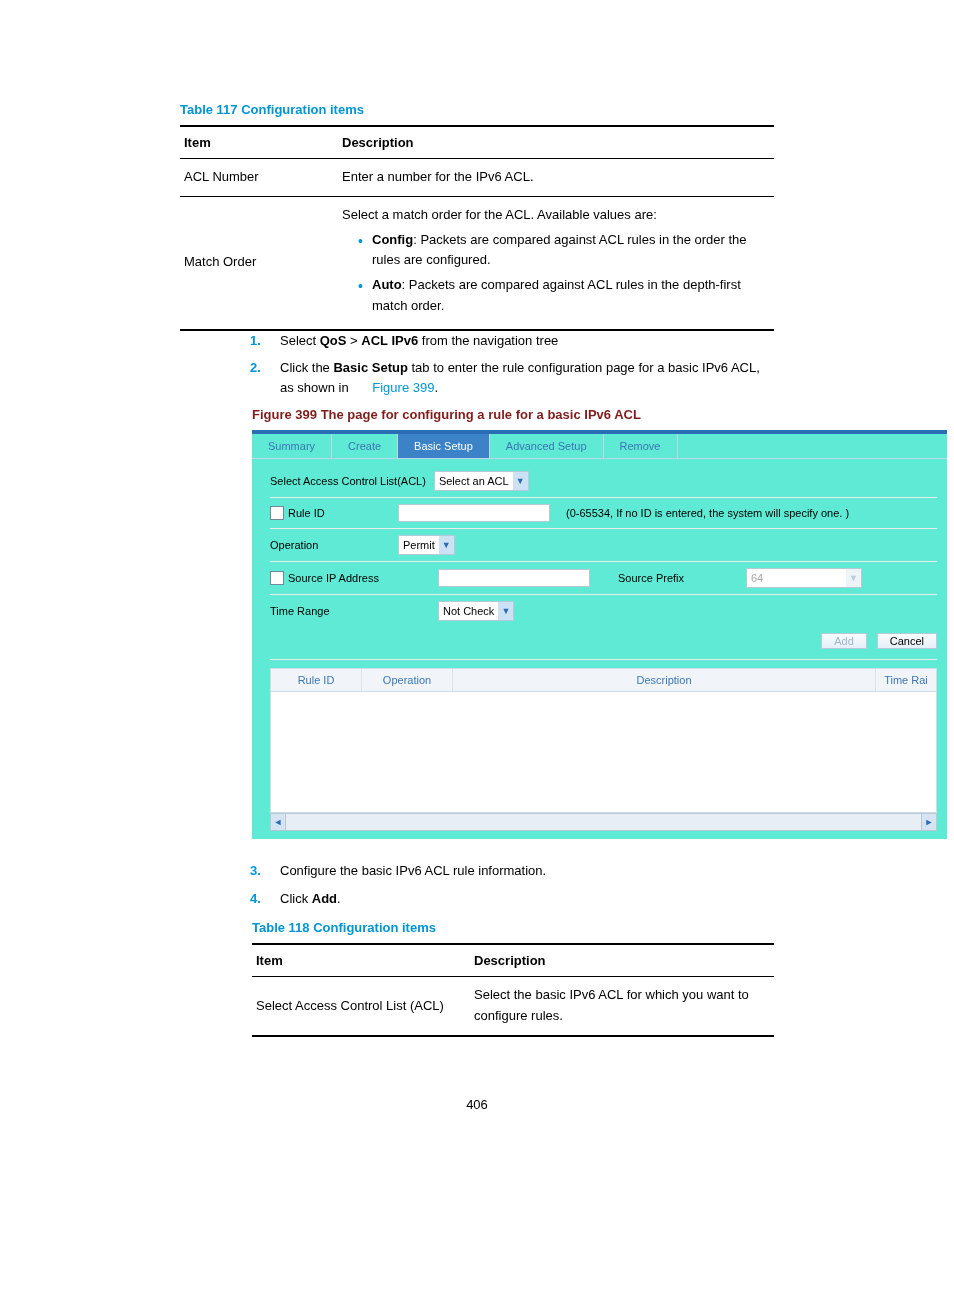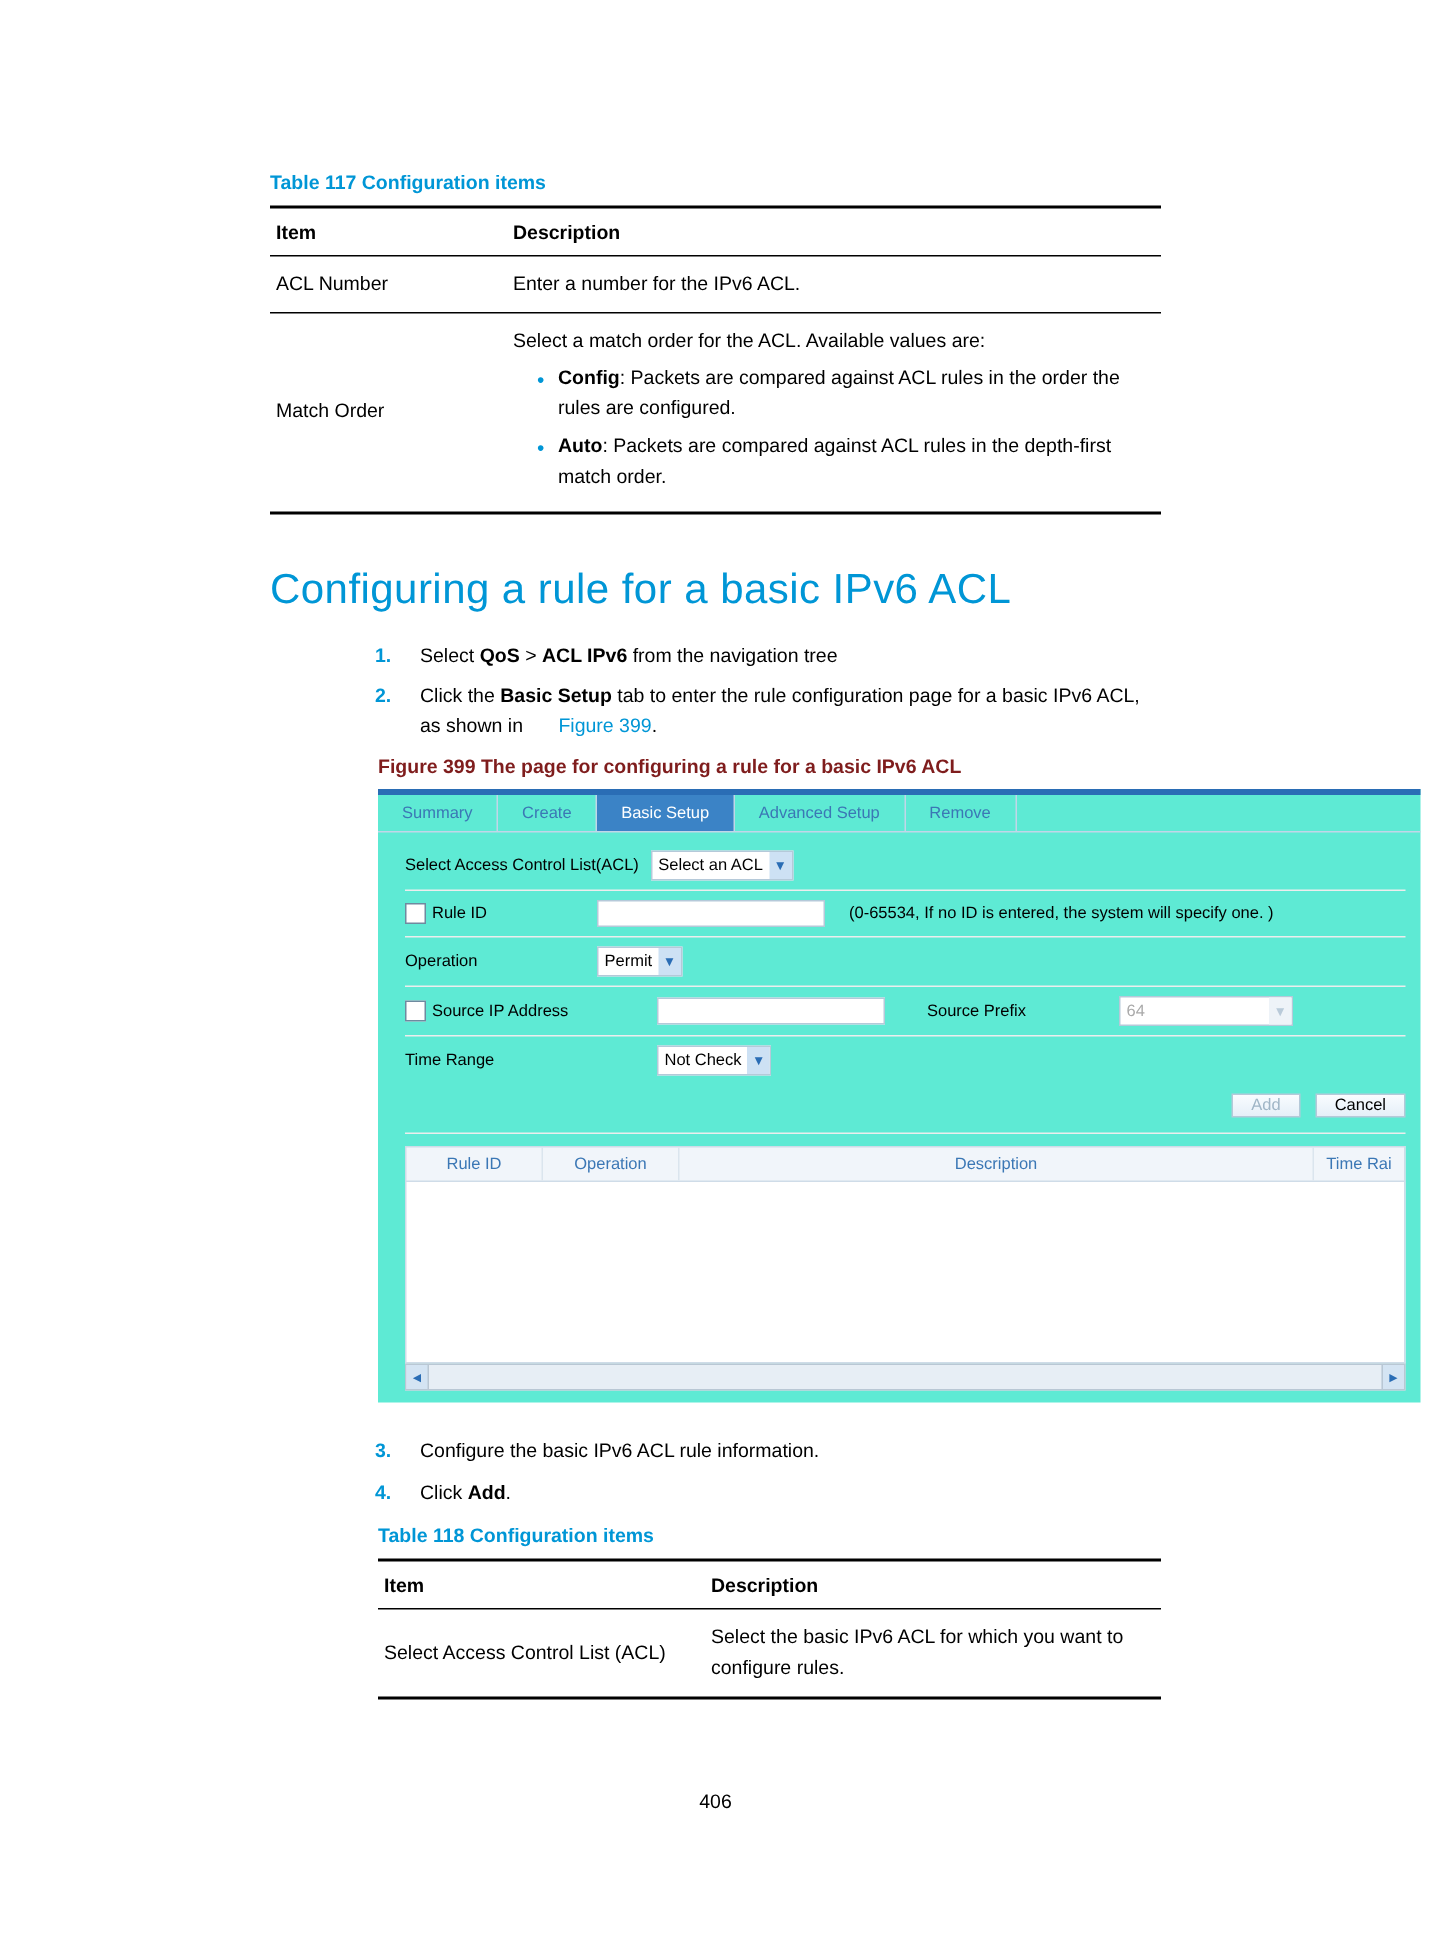--- a/index.html
+++ b/index.html
@@ -5,21 +5,21 @@
   body {
     margin: 0;
     padding: 0;
     font-family: Arial, Helvetica, sans-serif;
     font-size: 13px;
     color: #000;
     background: #fff;
   }
   .page {
     width: 778px;
-    margin: 12px auto;
+    margin: 0 auto;
     padding: 90px 92px 50px 92px;
     box-sizing: border-box;
   }
   .caption {
     color: #0096d6;
     font-weight: bold;
     font-size: 13px;
     margin: 12px 0 8px 0;
   }
   .section-heading {
@@ -253,21 +253,20 @@
           <span>Select a match order for the ACL. Available values are:</span>
           <ul class="bullets">
             <li><b>Config</b><span>: Packets are compared against ACL rules in the order the rules are configured.</span></li>
             <li><b>Auto</b><span>: Packets are compared against ACL rules in the depth-first match order.</span></li>
           </ul>
         </td>
       </tr>
     </tbody>
   </table>
 
-  <h1 class="section-heading">Configuring a rule for a basic IPv6 ACL</h1>
 
   <ol class="steps">
     <li>
       <span class="num">1.</span>
       <span>Select </span><b>QoS</b><span> &gt; </span><b>ACL IPv6</b><span> from the navigation tree</span>
     </li>
     <li>
       <span class="num">2.</span>
       <span>Click the </span><b>Basic Setup</b><span> tab to enter the rule configuration page for a basic IPv6 ACL, as shown in </span><span class="figlink">Figure 399</span><span>.</span>
     </li>

